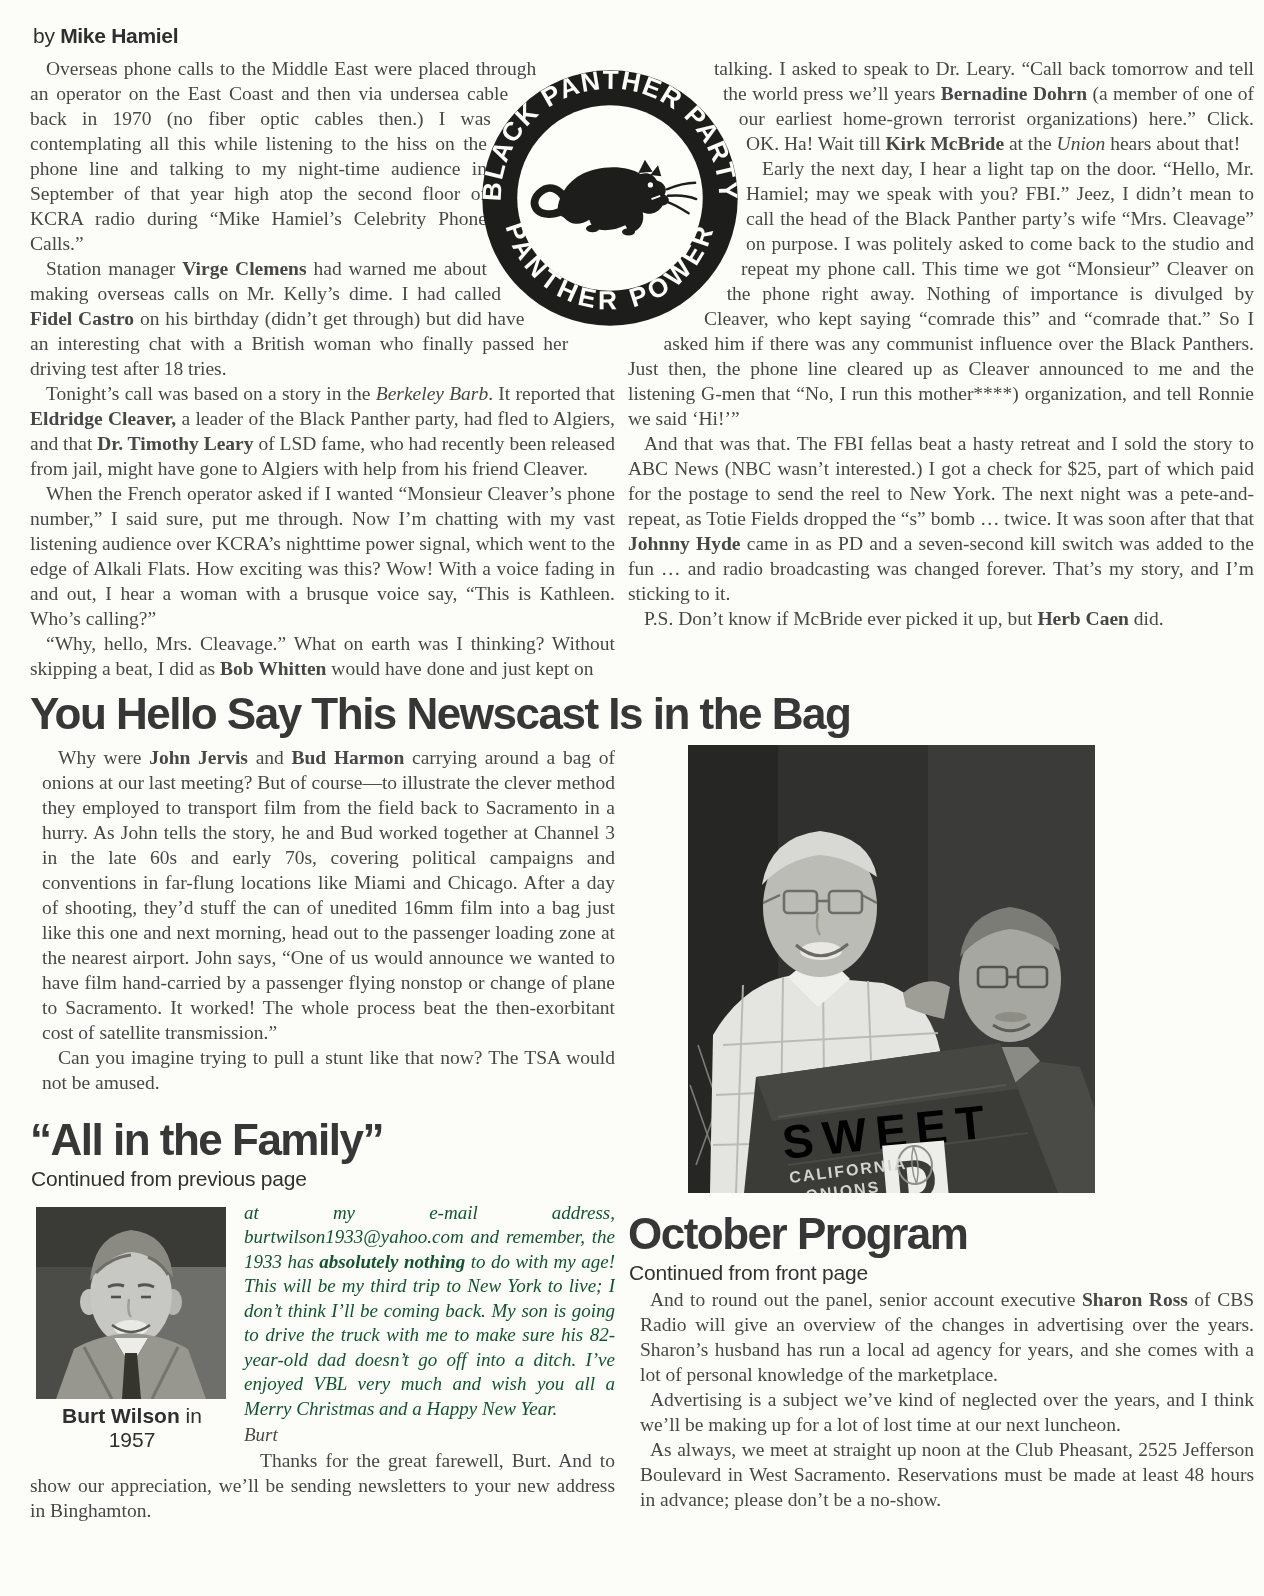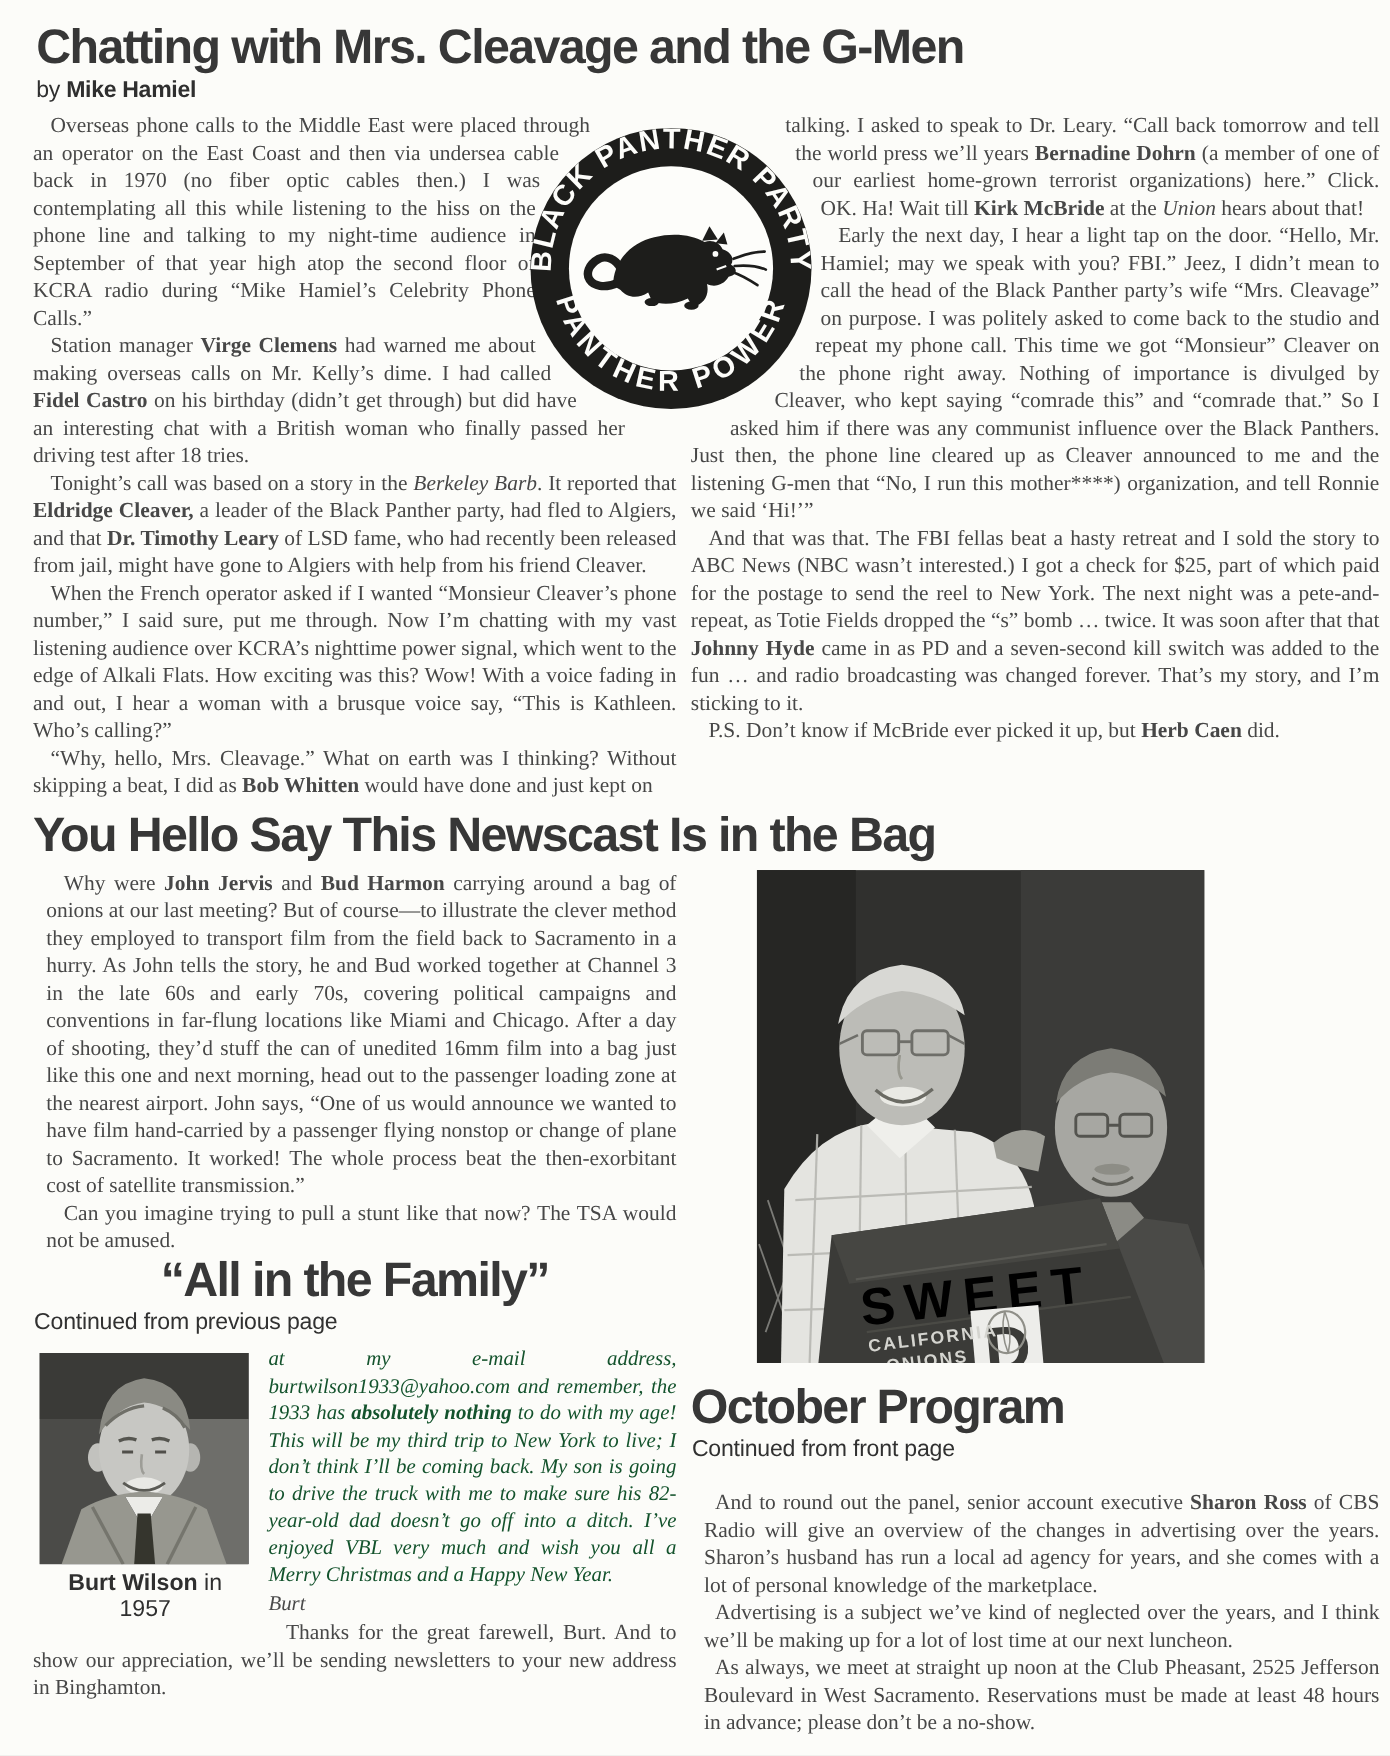--- a/index.html
+++ b/index.html
@@ -40,21 +40,21 @@
   svg text { font-family:"Liberation Sans", sans-serif; }
 
   .bag-title { font-size:44px; margin-top:10px; margin-bottom:8px; }
 
   .lower { display:flex; }
   .lcol { width:585px; flex:none; }
   .rcol { flex:1; padding-left:13px; }
   .lower p.body { font-size:19.5px; line-height:25px; text-align:justify;
                   text-indent:16px; color:#474747;margin-left:12px; }
 
-  .family-title { font-size:44px; letter-spacing:-1px;text-align:center; }
+  .family-title { font-size:44px; margin-top:22px; letter-spacing:-1px; }
   .continued {
     font-family:"Liberation Sans", sans-serif; font-size:21px; color:#313131;
     letter-spacing:-0.2px; margin:4px 0 10px 1px;
   }
   .family-flow { overflow:hidden; }
   figure.burt { float:left; width:192px; margin:6px 16px 4px 6px; }
   figure.burt svg { width:190px; height:192px; display:block; background:#555; }
   figure.burt figcaption {
     font-family:"Liberation Sans", sans-serif; font-size:21px; color:#2f2f2f;
     padding-top:5px; text-align:center;
@@ -64,29 +64,28 @@
              text-align:justify; color:#14532d; }
   .signature { font-style:italic; font-size:19px; color:#4a4a4a;
                margin:2px 0 0 26px; line-height:24px; }
   p.thanks { font-size:19.5px; line-height:25px; text-align:justify;
              text-indent:16px; color:#474747; margin-top:1px; }
 
   figure.onions { margin-left:60px; width:407px; }
   figure.onions svg { width:407px; height:448px; display:block; }
 
   .october-title { font-size:44px; margin-top:18px; }
-  .rcol .continued { margin-bottom:24px; }
+  .rcol .continued { margin-bottom:2px; }
   .rcol p.body { text-indent:10px; }
 </style>
 </head>
 <body>
 
 <div class="page">
 
-  <h1 class="big gmen-title">Chatting with Mrs. Cleavage and the G-Men</h1>
   <div class="byline">
     <span>by </span><span class="name">Mike Hamiel</span>
   </div>
 
   <section class="gmen-cols">
     <div class="gcol gleft">
       <div class="cutR"></div>
       <p><span>Overseas phone calls to the Middle East were placed through an operator on the East Coast and then via undersea cable back in 1970 (no fiber optic cables then.) I was contemplating all this while listening to the hiss on the phone line and talking to my night-time audience in September of that year high atop the second floor of KCRA radio during “Mike Hamiel’s Celebrity Phone Calls.”</span></p>
       <p><span>Station manager </span><span class="rb">Virge Clemens</span><span> had warned me about making overseas calls on Mr. Kelly’s dime. I had called </span><span class="rb">Fidel Castro</span><span> on his birthday (didn’t get through) but did have an interesting chat with a British woman who finally passed her driving test after 18 tries.</span></p>
       <p><span>Tonight’s call was based on a story in the </span><span class="ri">Berkeley Barb</span><span>. It reported that </span><span class="rb">Eldridge Cleaver,</span><span> a leader of the Black Panther party, had fled to Algiers, and that </span><span class="rb">Dr. Timothy Leary</span><span> of LSD fame, who had recently been released from jail, might have gone to Algiers with help from his friend Cleaver.</span></p>

